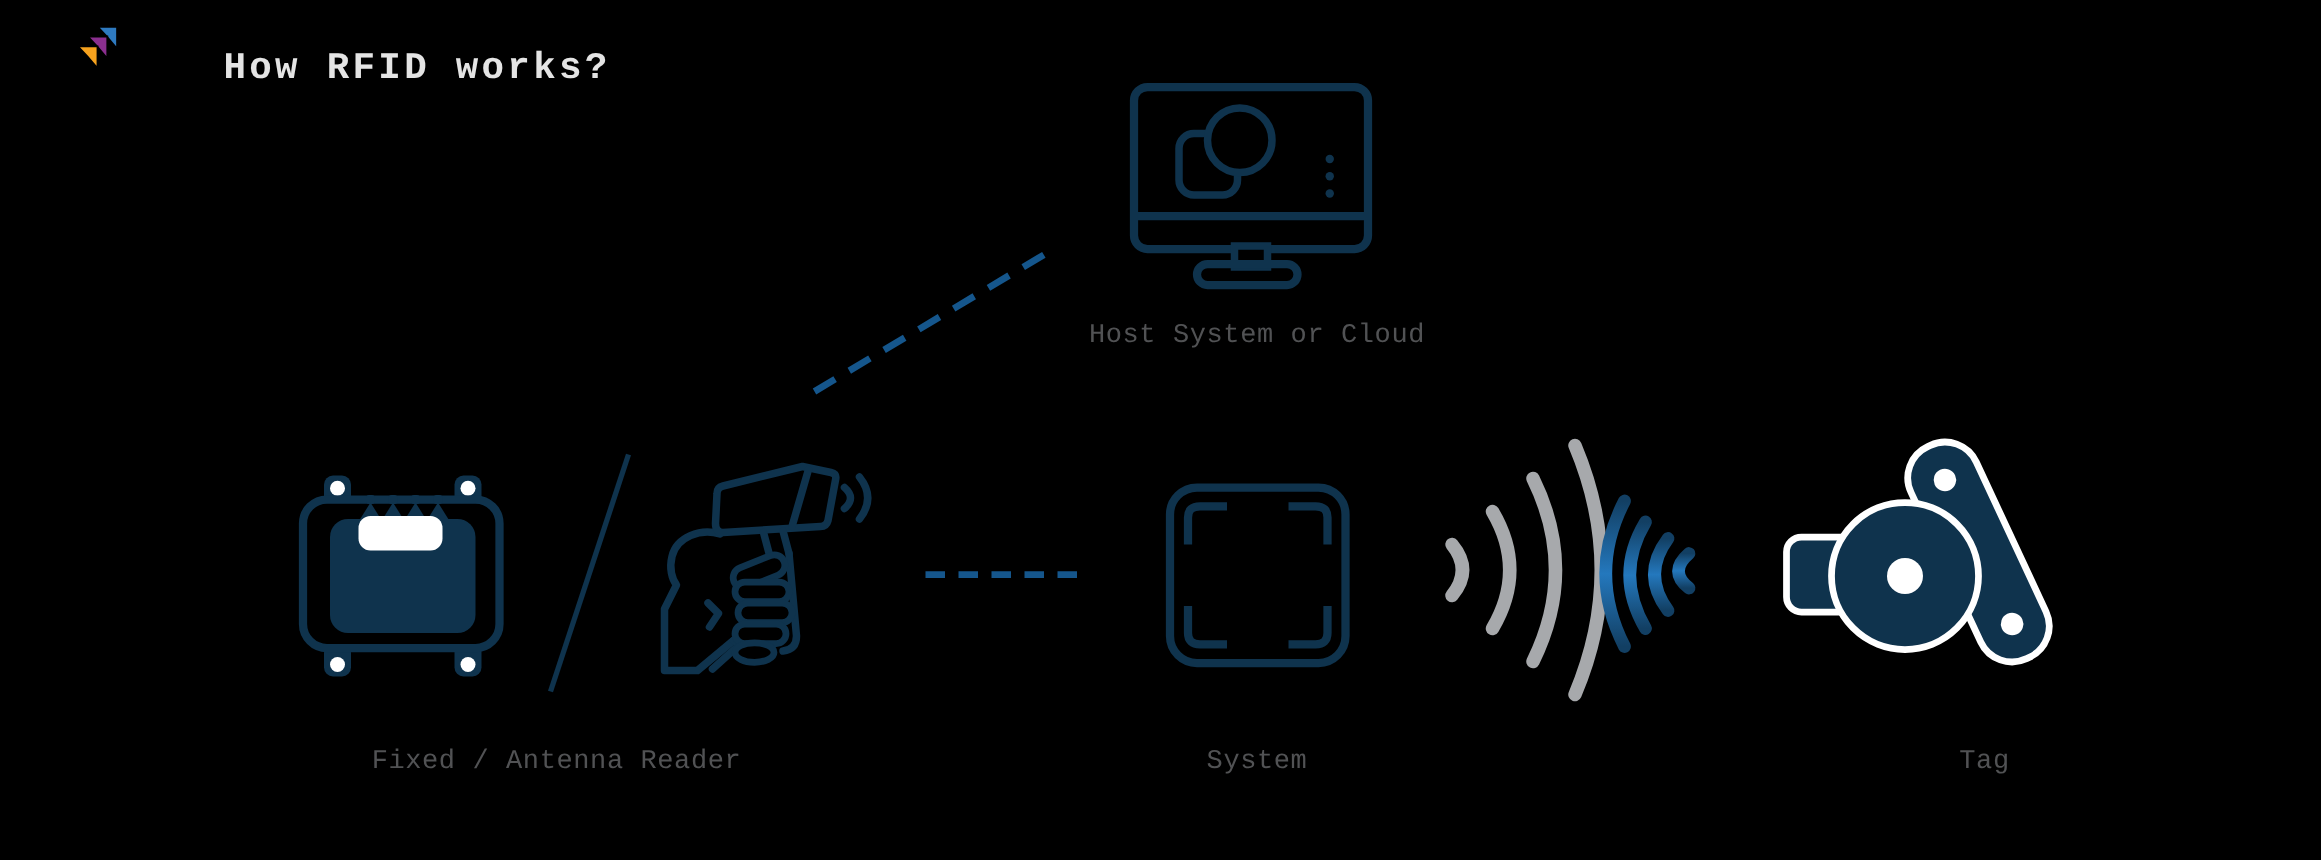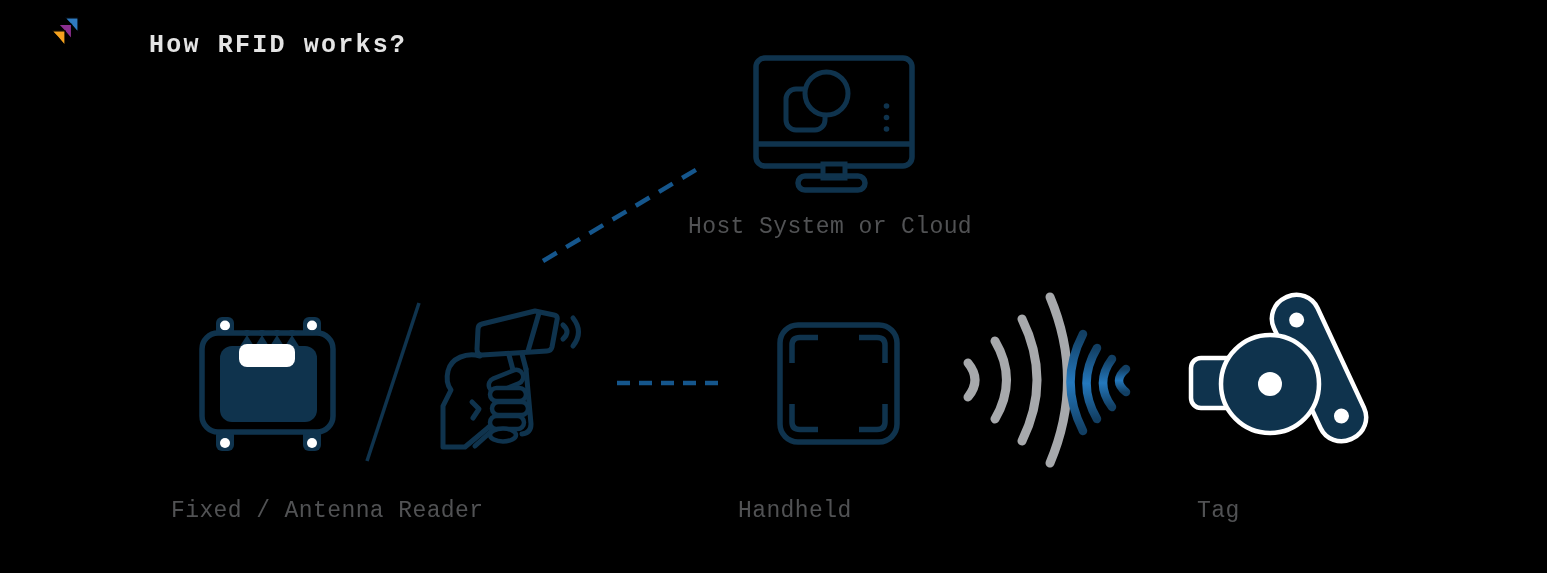--- a/index.html
+++ b/index.html
@@ -7,25 +7,25 @@
     --wave-gray:#a7a9ac; --wave-blue:#2478bd; --wave-blue-edge:#123f63;
     --label-gray:#515254; --title-gray:#e4e4e4; --white:#ffffff;
     --logo-blue:#2e7ac0; --logo-purple:#8b2f8f; --logo-orange:#f6a21e;
   }
   html,body{margin:0;padding:0;background:var(--background);}
   #canvas{position:relative;width:1547px;height:573px;background:var(--background);
           overflow:hidden;font-family:Liberation Mono, monospace;}
   .abs{position:absolute;}
   #title{left:149px;top:31px;font-size:25px;font-weight:600;letter-spacing:2.2px;
          color:var(--title-gray);}
-  .node-label{font-size:23px;color:var(--label-gray);letter-spacing:.4px;}
+  .node-label{font-size:18px;color:var(--label-gray);text-align:center;letter-spacing:.4px;}
   #host-label{left:688px;top:214px;width:300px;}
   #reader-label{left:171px;top:498px;width:400px;}
   #antenna-label{left:738px;top:498px;width:200px;}
-  #tag-label{left:1197px;top:498px;width:200px;}
+  #tag-label{left:1223px;top:498px;width:200px;}
   svg{display:block;overflow:visible;}
   .st-navy{stroke:var(--navy);fill:none;}
   .fl-navy{fill:var(--navy);stroke:none;}
   .fl-black{fill:var(--background);}
   .fl-white{fill:var(--white);stroke:none;}
   .st-white{stroke:var(--white);}
   .st-gray{stroke:var(--wave-gray);fill:none;}
   .st-dash{stroke:var(--dash-blue);fill:none;}
   .stop-edge{stop-color:var(--wave-blue-edge);}
   .stop-mid{stop-color:var(--wave-blue);}
@@ -120,21 +120,21 @@
 
   <svg class="abs" style="left:770px;top:317px" width="140" height="135" viewBox="0 0 140 135">
     <rect class="st-navy" stroke-width="5.5" x="10" y="8" width="117" height="117" rx="18"></rect>
     <g class="st-navy" stroke-width="5.5">
       <path d="M 48,20.5 H 30 Q 22,20.5 22,28 V 46"></path>
       <path d="M 89,20.5 H 107 Q 115,20.5 115,28 V 46"></path>
       <path d="M 48,112.5 H 30 Q 22,112.5 22,105 V 87"></path>
       <path d="M 89,112.5 H 107 Q 115,112.5 115,105 V 87"></path>
     </g>
   </svg>
-  <div class="abs node-label" id="antenna-label">Handheld</div>
+  <div class="abs node-label" id="antenna-label">System</div>
 
   <svg class="abs" style="left:955px;top:288px" width="185" height="185" viewBox="0 0 185 185">
     <defs>
       <linearGradient id="bluewave" x1="0" y1="0" x2="0" y2="1">
         <stop class="stop-edge" offset="0" stop-color="#123f63"></stop>
         <stop class="stop-mid" offset="0.5" stop-color="#2478bd"></stop>
         <stop class="stop-edge" offset="1" stop-color="#123f63"></stop>
       </linearGradient>
     </defs>
     <g class="st-gray" stroke-width="9" stroke-linecap="round">

